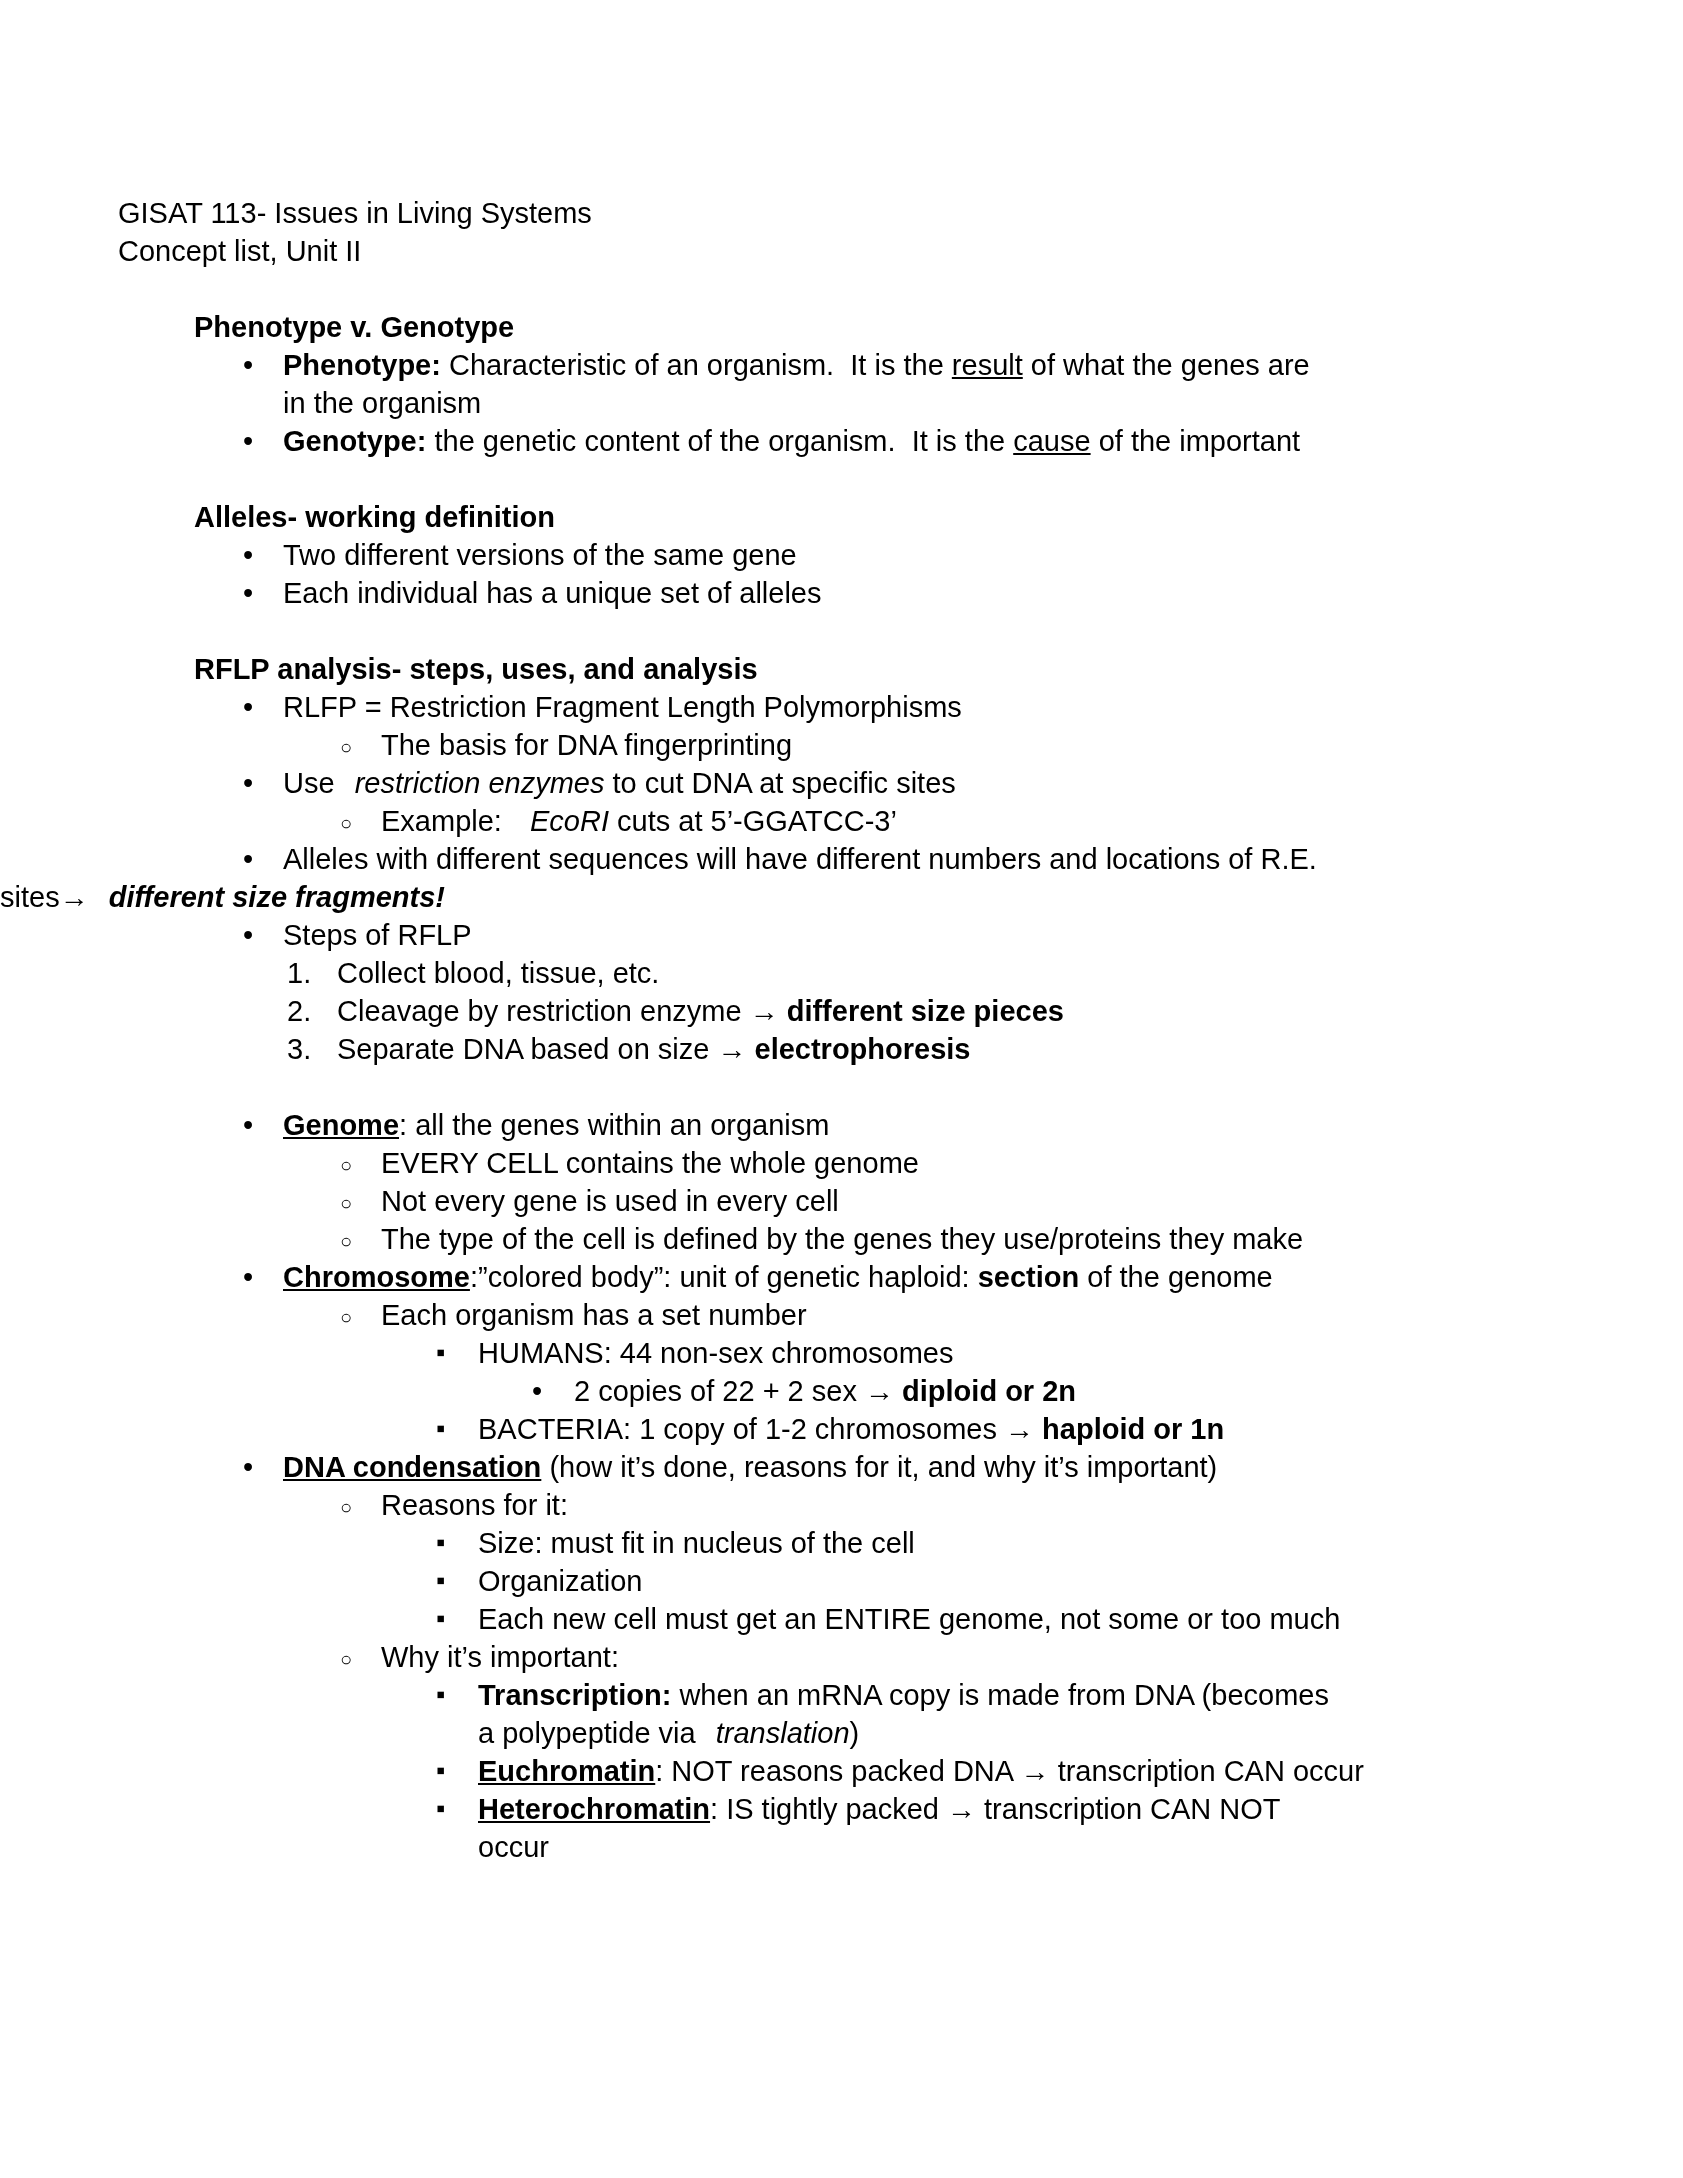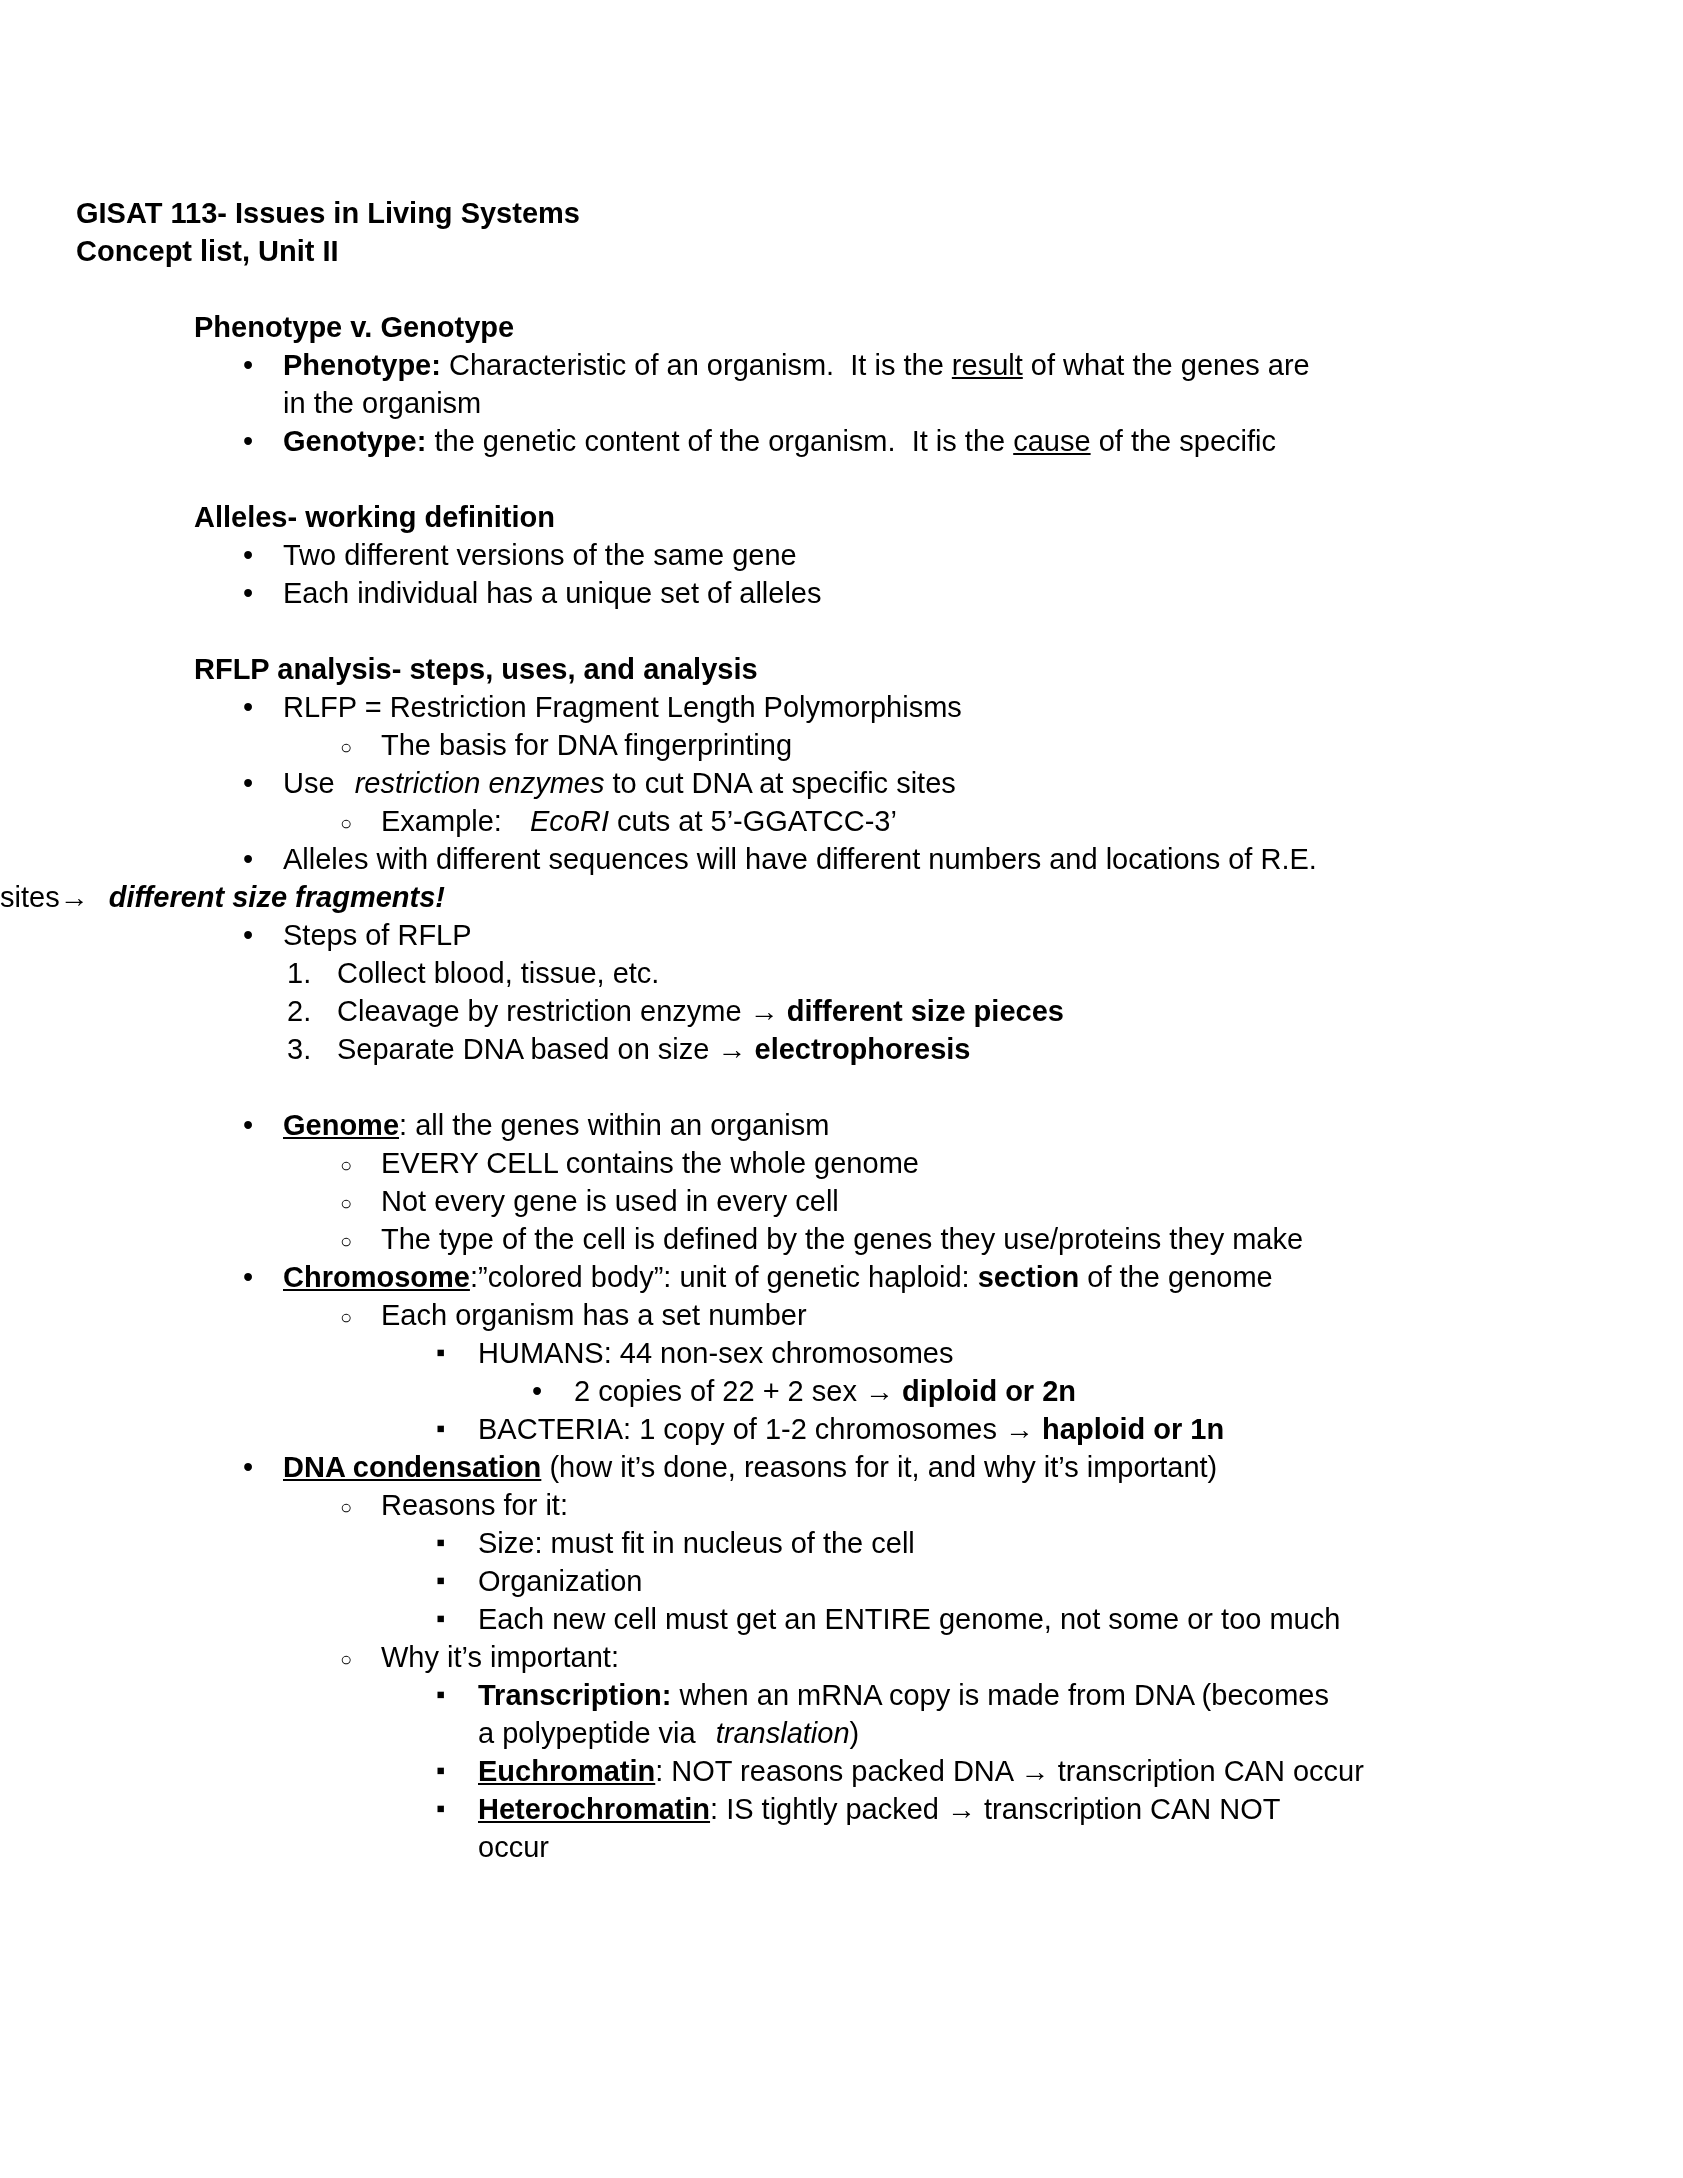--- a/index.html
+++ b/index.html
@@ -3,21 +3,21 @@
 <meta charset="utf-8">
 <style>
   html,body{margin:0;padding:0;background:#ffffff;}
   .page{
     width:1683px;height:2178px;background:#ffffff;color:#000000;
     font-family:"Liberation Sans","DejaVu Sans",sans-serif;
     font-size:29px;line-height:38px;
     position:relative;box-sizing:border-box;padding-top:194px;
     overflow:hidden;
   }
-  .hline{padding-left:76px;font-weight:bold;white-space:pre-wrap;}
+  .hline{padding-left:118px;font-weight:normal;white-space:pre-wrap;}
   .section{margin-top:38px;}
   .section-heading{padding-left:170px;}
   .section-heading .ht{font-weight:bold;white-space:pre-wrap;margin-left:24px;}
   .line{position:relative;white-space:pre-wrap;}
   .marker{position:absolute;top:0;line-height:38px;}
   .m-bullet{font-size:29px;}
   .m-circle{font-size:20px;top:2px;}
   .m-square{font-size:26px;top:-1px;}
   .m-number{font-size:29px;}
   .seg{white-space:pre-wrap;}
@@ -31,21 +31,21 @@
 <div class="page">
   <div class="doc-header">
     <div class="hline">GISAT 113- Issues in Living Systems</div>
     <div class="hline">Concept list, Unit II</div>
   </div>
   <div id="sections">
       <div class="section">
         <div class="section-heading"><span class="ht">Phenotype v. Genotype</span></div>
         <div class="line" style="padding-left: 283px;"><span class="marker m-bullet" style="left: 243px;">•</span><span class="seg b">Phenotype: </span><span class="seg">Characteristic of an organism.  It is the </span><span class="seg u">result</span><span class="seg"> of what the genes are</span></div>
         <div class="line" style="padding-left: 283px;"><span class="seg">in the organism</span></div>
-        <div class="line" style="padding-left: 283px;"><span class="marker m-bullet" style="left: 243px;">•</span><span class="seg b">Genotype: </span><span class="seg">the genetic content of the organism.  It is the </span><span class="seg u">cause</span><span class="seg"> of the specific</span></div>
+        <div class="line" style="padding-left: 283px;"><span class="marker m-bullet" style="left: 243px;">•</span><span class="seg b">Genotype: </span><span class="seg">the genetic content of the organism.  It is the </span><span class="seg u">cause</span><span class="seg"> of the important</span></div>
       </div>
       <div class="section">
         <div class="section-heading"><span class="ht">Alleles- working definition</span></div>
         <div class="line" style="padding-left: 283px;"><span class="marker m-bullet" style="left: 243px;">•</span><span class="seg">Two different versions of the same gene</span></div>
         <div class="line" style="padding-left: 283px;"><span class="marker m-bullet" style="left: 243px;">•</span><span class="seg">Each individual has a unique set of alleles</span></div>
       </div>
       <div class="section">
         <div class="section-heading"><span class="ht">RFLP analysis- steps, uses, and analysis</span></div>
         <div class="line" style="padding-left: 283px;"><span class="marker m-bullet" style="left: 243px;">•</span><span class="seg">RLFP = Restriction Fragment Length Polymorphisms</span></div>
         <div class="line" style="padding-left: 381px;"><span class="marker m-circle" style="left: 340px;">○</span><span class="seg">The basis for DNA fingerprinting</span></div>

